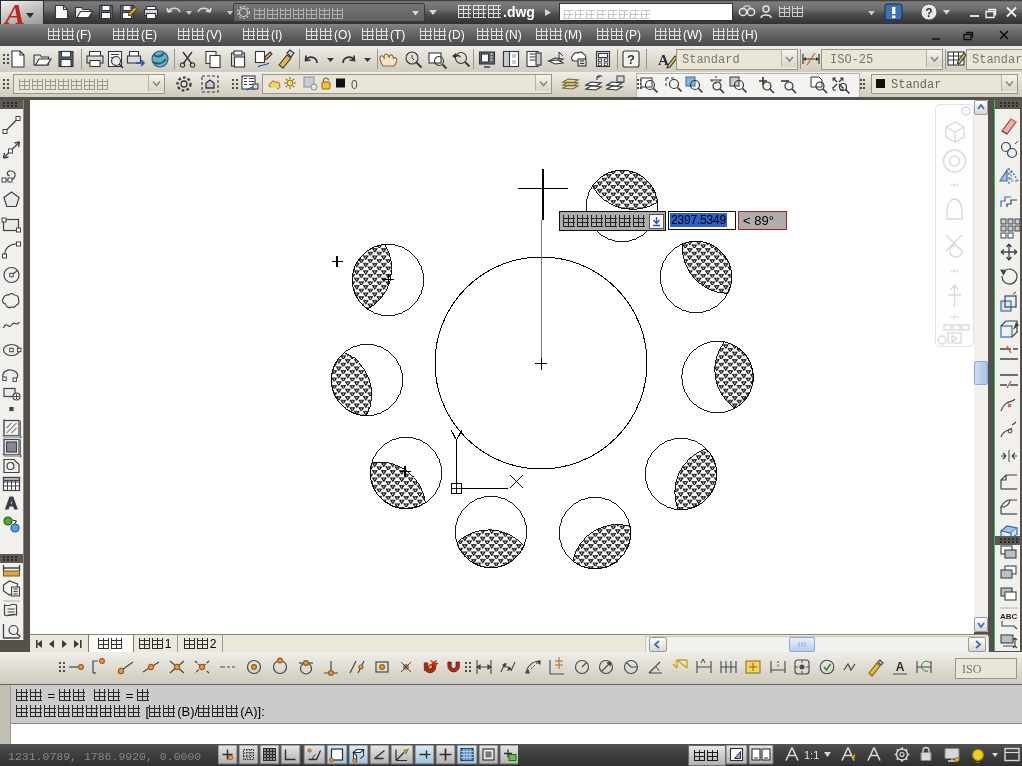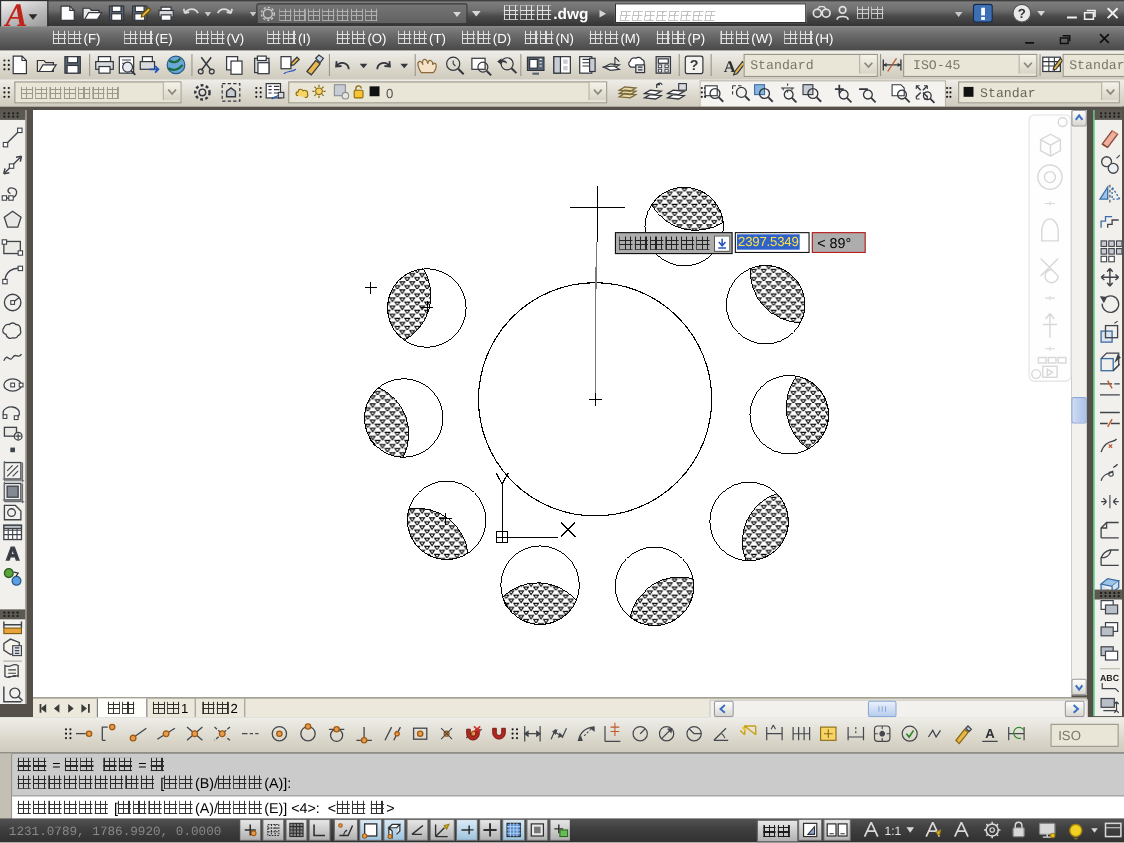--- a/index.html
+++ b/index.html
@@ -281,21 +281,21 @@
         <path d="M81.5 3 v20 M174.5 3 v20 M299.5 3 v20 M377.5 3 v20 M473.5 3 v20 M617.5 3 v20 M646.5 3 v20 M800.5 3 v20 M945.5 3 v20"></path>
       </g>
  </svg>
  <div class="abs" style="left:676px;top:3px;width:120px;height:19px;background:#e9e6d8;border:1px solid #9a968a;color:#7a766a;font-size:12px">
    <span class="abs" style="left:5px;top:3px;font-family:'Liberation Mono',monospace">Standard</span>
    <div class="abs" style="right:0;top:0;width:15px;height:17px;background:linear-gradient(#f5f3ea,#d8d4c6);border-left:1px solid #b5b1a4"><svg width="15" height="17">
           <path d="M4 7 l3.5 4 3.5 -4" stroke="#8a867a" stroke-width="1.5" fill="none"></path>
         </svg></div>
  </div>
  <div class="abs" style="left:821px;top:3px;width:120px;height:19px;background:#e9e6d8;border:1px solid #9a968a;color:#7a766a;font-size:12px">
-   <span class="abs" style="left:8px;top:3px;font-family:'Liberation Mono',monospace">ISO-45</span>
+   <span class="abs" style="left:8px;top:3px;font-family:'Liberation Mono',monospace">ISO-25</span>
    <div class="abs" style="right:0;top:0;width:15px;height:17px;background:linear-gradient(#f5f3ea,#d8d4c6);border-left:1px solid #b5b1a4"><svg width="15" height="17">
           <path d="M4 7 l3.5 4 3.5 -4" stroke="#8a867a" stroke-width="1.5" fill="none"></path>
         </svg></div>
  </div>
  <div class="abs" style="left:966px;top:3px;width:56px;height:19px;background:#e9e6d8;border:1px solid #9a968a;color:#7a766a;font-size:12px">
    <span class="abs" style="left:5px;top:3px;font-family:'Liberation Mono',monospace">Standar</span>
  </div>
 </div>
 
 <div class="abs" id="tb2" style="left:0;top:72px;width:1022px;height:25px;background:linear-gradient(#efeee9,#d8d4c8 70%,#cfcbbf)">
@@ -816,21 +816,21 @@
 
     <div class="abs" style="left:529px;top:111px;width:105px;height:18px;background:#adadad;border:1px solid #111;color:#000">
       <span class="abs" style="left:3px;top:3px"><b></b><b></b><b></b><b></b><b></b><b></b></span>
       <div class="abs" style="left:89px;top:2px;width:13px;height:13px;background:#fff;border:1px solid #555">
         <svg width="13" height="13">
             <path d="M6.5 2 v6 M3.5 5 l3 3.5 3 -3.5 M3 10.5 h7" stroke="#2255bb" stroke-width="1.4" fill="none"></path>
           </svg>
       </div>
     </div>
     <div class="abs" style="left:638px;top:111px;width:66px;height:17px;background:#fff;border:1px solid #111">
-      <span class="abs" style="left:1px;top:1px;background:#2e62c9;color:#fde047;font-size:12px;padding:0 1px;letter-spacing:-0.2px">2397.5349</span>
+      <span class="abs" style="left:1px;top:1px;background:#2e62c9;color:#000000;font-size:12px;padding:0 1px;letter-spacing:-0.2px">2397.5349</span>
     </div>
     <div class="abs" style="left:708px;top:111px;width:47px;height:17px;background:#adadad;border:1px solid #b91c1c;color:#000;font-size:13px">
       <span class="abs" style="left:4px;top:1px">&lt; 89°</span>
     </div>
   </div>
 
   <div class="abs" style="left:974px;top:3px;width:14px;height:532px;background:#f2f1ed">
     <div class="abs" style="left:0;top:0;width:12px;height:13px;background:linear-gradient(#fff,#d8d6ce);border:1px solid #9b99a0;border-radius:2px">
       <svg width="12" height="13">
           <path d="M3 8 l3 -4 3 4" stroke="#3b6fc4" stroke-width="1.8" fill="none"></path>
@@ -1035,30 +1035,29 @@
           <text x="0" y="4" text-anchor="middle" font-size="12" font-weight="bold" fill="#2a2e33" stroke="none" font-family="Liberation Sans">A</text>
           <path d="M-7 7 h14" stroke-width="1"></path>
         </g>
    <g transform="translate(924,15)">
           <path d="M-7 -6 v12 M7 -6 v12 M-7 0 h14" stroke-width="1.1"></path>
           <path d="M4 4 a5 5 0 1 1 3 -7" stroke-width="1" stroke="#2a8a2a"></path>
         </g>
   </g>
  </svg>
  <div class="abs" style="left:955px;top:6px;width:60px;height:19px;background:#e9e6d8;border:1px solid #9a968a;color:#7a766a;font-size:12px">
-   <span class="abs" style="left:6px;top:3px;font-family:Liberation Sans, sans-serif">ISO</span>
+   <span class="abs" style="left:6px;top:3px;font-family:Liberation Serif, serif">ISO</span>
  </div>
 </div>
 
 <div class="abs" style="left:0;top:684px;width:1022px;height:60px;background:#cbcbcb;border-top:1px solid #6a665f;color:#000;font-size:13px">
   <div class="abs" style="left:0;top:0;width:10px;height:60px;background:#c3bfb4;border-right:1px solid #9a968a"></div>
   <div class="abs" style="left:16px;top:3px"><b></b><b></b> = <b></b><b></b>&nbsp;&nbsp;<b></b><b></b> = <b></b></div>
   <div class="abs" style="left:16px;top:19px"><b></b><b></b><b></b><b></b><b></b><b></b><b></b><b></b><b></b> [<b></b><b></b>(B)/<b></b><b></b><b></b>(A)]:</div>
   <div class="abs" style="left:11px;top:38px;width:1011px;height:22px;background:#fff;border-top:1px solid #8a8a8a"></div>
-  <div class="abs" style="left:16px;top:42px"><b></b><b></b><b></b><b></b><b></b><b></b> [<b></b><b></b><b></b><b></b><b></b>(A)/<b></b><b></b><b></b>(E)] &lt;4&gt;: &nbsp;&lt;<b></b><b></b> <b></b>&gt;</div>
 </div>
 
 <div class="abs" id="statusbar" style="left:0;top:744px;width:1022px;height:22px;background:linear-gradient(#525252 0,#404040 40%,#303030 100%);color:#9a9a9a">
   <span class="abs" style="left:8px;top:6px;font-size:11.5px;color:#878787;font-family:'Liberation Mono',monospace">1231.0789,  1786.9920,  0.0000</span>
   <svg class="abs" style="left:218px;top:1px" width="300" height="20" viewBox="0 0 300 20">
     <defs>
       <linearGradient id="btn" x1="0" y1="0" x2="0" y2="1">
           <stop offset="0" stop-color="#e8e8e8"></stop>
           <stop offset="1" stop-color="#b0b0b0"></stop>
         </linearGradient>

